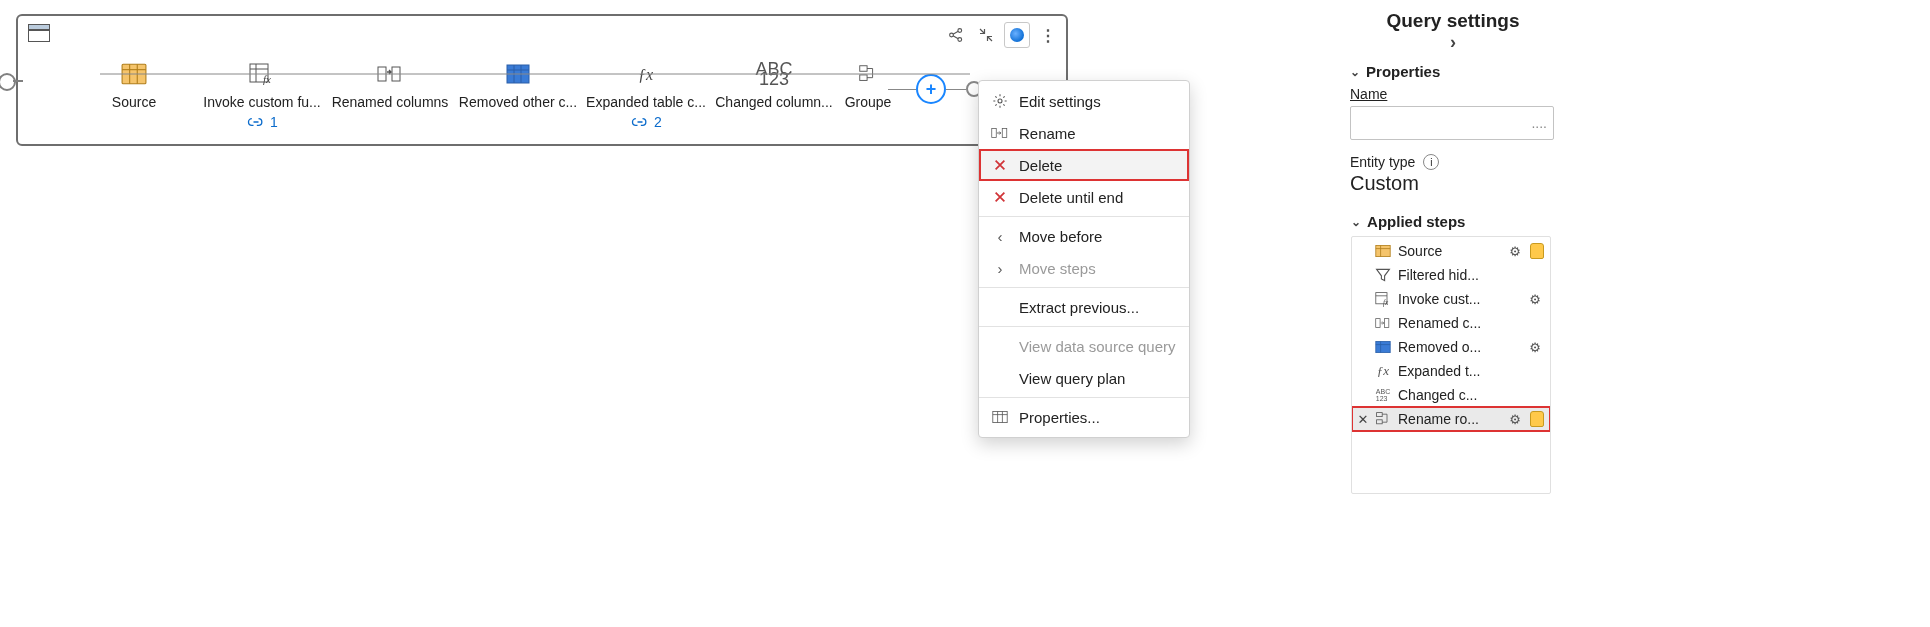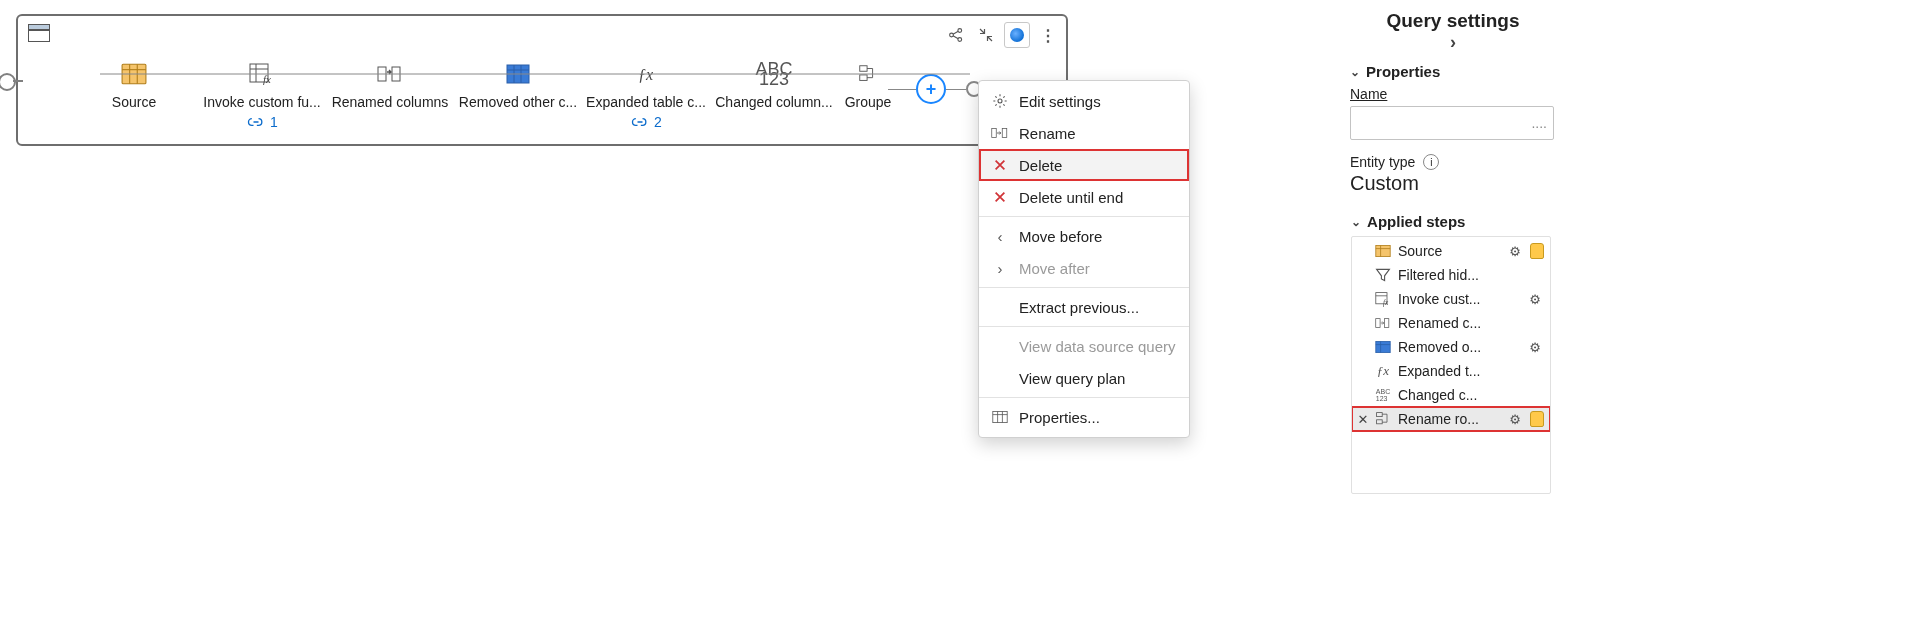--- a/index.html
+++ b/index.html
@@ -457,21 +457,21 @@
     </span>
     <span>Delete until end</span>
   </div>
   <div class="sep"></div>
   <div class="mi">
     <span class="mi-icon">‹</span>
     <span>Move before</span>
   </div>
   <div class="mi disabled">
     <span class="mi-icon">›</span>
-    <span>Move after</span>
+    <span>Move steps</span>
   </div>
   <div class="sep"></div>
   <div class="mi">
     <span class="mi-icon"></span>
     <span>Extract previous...</span>
   </div>
   <div class="sep"></div>
   <div class="mi disabled">
     <span class="mi-icon"></span>
     <span>View data source query</span>

